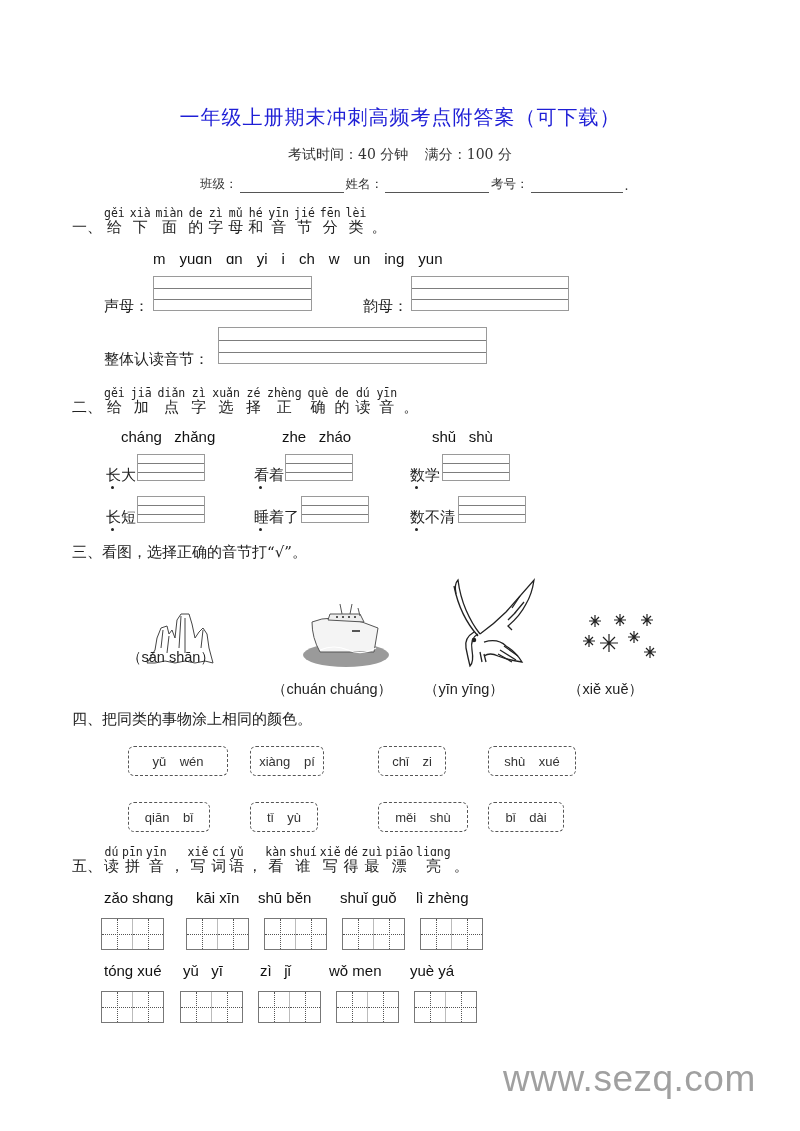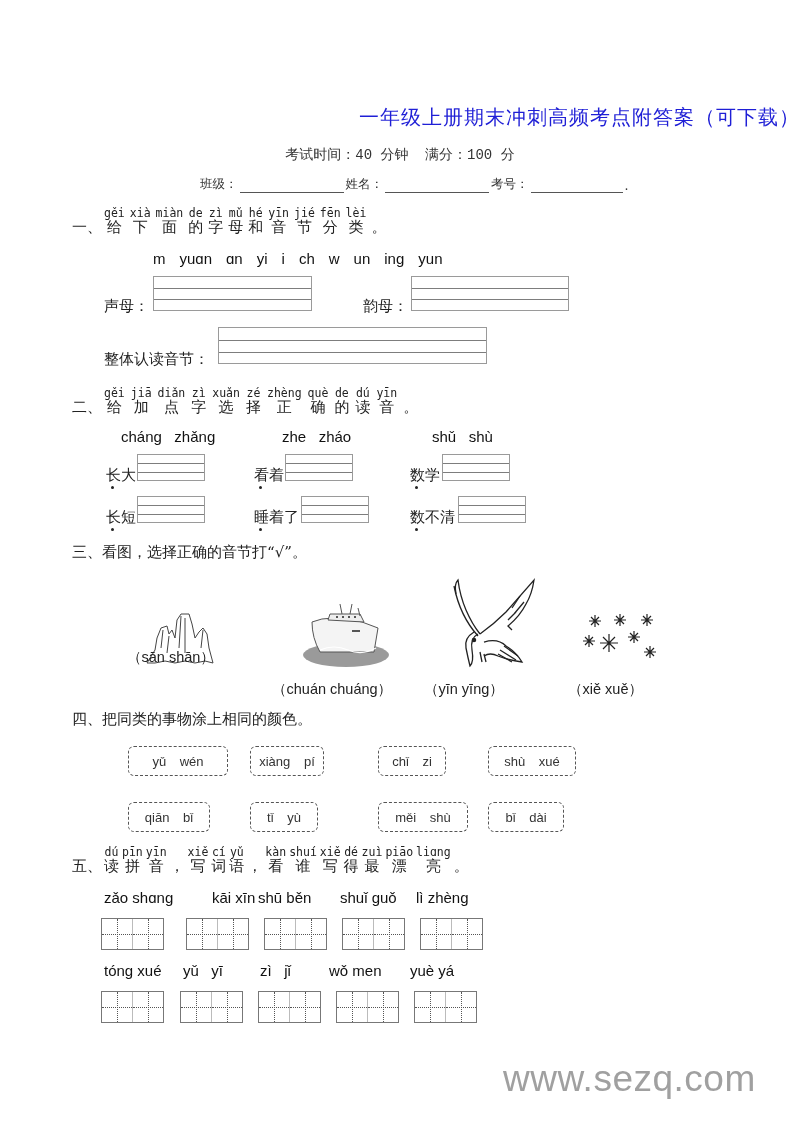--- a/index.html
+++ b/index.html
@@ -1,22 +1,22 @@
 <!DOCTYPE html>
 <html><head>
 <meta charset="utf-8">
 <style>
   html, body { margin: 0; padding: 0; background: #ffffff; }
   body { width: 800px; height: 1131px; position: relative; overflow: hidden;
          font-family: "DejaVu Serif", "Liberation Serif", serif; color: #222; }
   .abs { position: absolute; }
-  .title { left: 0; width: 800px; top: 104px; text-align: right; font-size: 20px;
+  .title { left: 0; width: 800px; top: 104px; text-align: center; font-size: 20px;
            color: #1f1fd6; letter-spacing: 1px; font-family: Liberation Serif, serif; }
   .subtitle { left: 0; width: 800px; top: 146px; text-align: center; font-size: 14px; color: #333; }
-  .subtitle span { margin: 10px 6px; font-family: Liberation Mono, monospace; }
+  .subtitle span { margin: 10px 6px; }
   .infoline { top: 176px; left: 200px; font-size: 12.5px; color: #333; display: flex; align-items: flex-end; }
   .blank { display: inline-block; border-bottom: 1px solid #555; height: 14px; margin: 0 2px; }
   .sec-head { font-size: 15px; color: #222; }
   .ruby-row { display: flex; align-items: flex-end; }
   .ruby { display: inline-flex; flex-direction: column; align-items: center; }
   .ruby .py { font-family: "DejaVu Sans Mono", monospace; font-size: 11.5px; line-height: 12px; color: #222; white-space: nowrap; }
   .ruby .hz { font-size: 15px; line-height: 17px; }
   .plain-py { font-family: "Liberation Sans", "DejaVu Sans", sans-serif; font-size: 15px; color: #111; }
   .writebox { border: 1px solid #9a9a9a; box-sizing: border-box; background: #fff; }
   .writebox .ln { position: absolute; left: 0; right: 0; height: 1px; background: #7d7d7d; }
@@ -364,21 +364,21 @@
       <span class="py">liɑng</span>
       <span class="hz">亮</span>
     </span>
   <span class="ruby">
       <span class="py"></span>
       <span class="hz">。</span>
     </span>
 </div>
 
 <div class="abs plain-py" style="left:104px; top:889px;">zǎo shɑng</div>
-<div class="abs plain-py" style="left:212px; top:889px;text-align:right;">kāi xīn</div>
+<div class="abs plain-py" style="left:196px; top:889px;text-align:right;">kāi xīn</div>
 <div class="abs plain-py" style="left:258px; top:889px;">shū běn</div>
 <div class="abs plain-py" style="left:340px; top:889px;">shuǐ guǒ</div>
 <div class="abs plain-py" style="left:416px; top:889px;">lì zhèng</div>
 
 <div class="abs tian" style="left:101px; top:918px; width:63px;">
     <div class="cell"></div>
     <div class="cell"></div>
   </div>
 <div class="abs tian" style="left:186px; top:918px; width:63px;">
     <div class="cell"></div>

